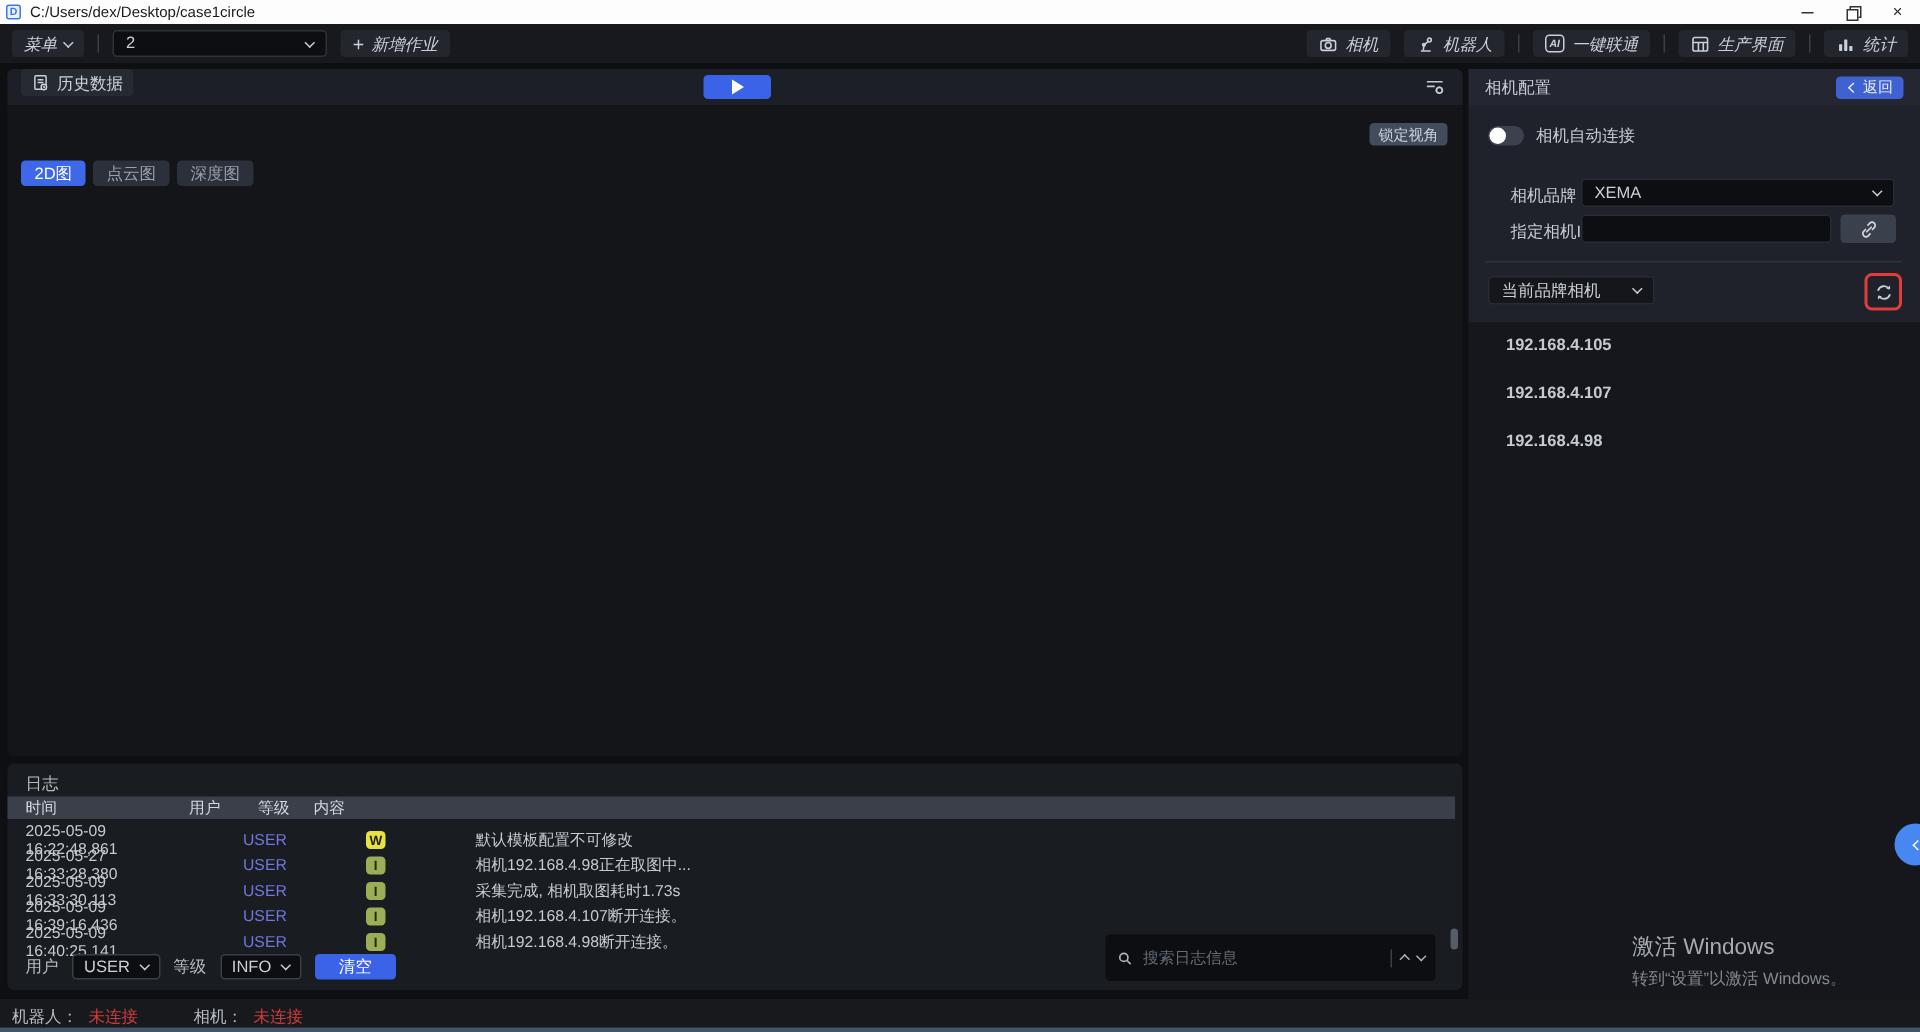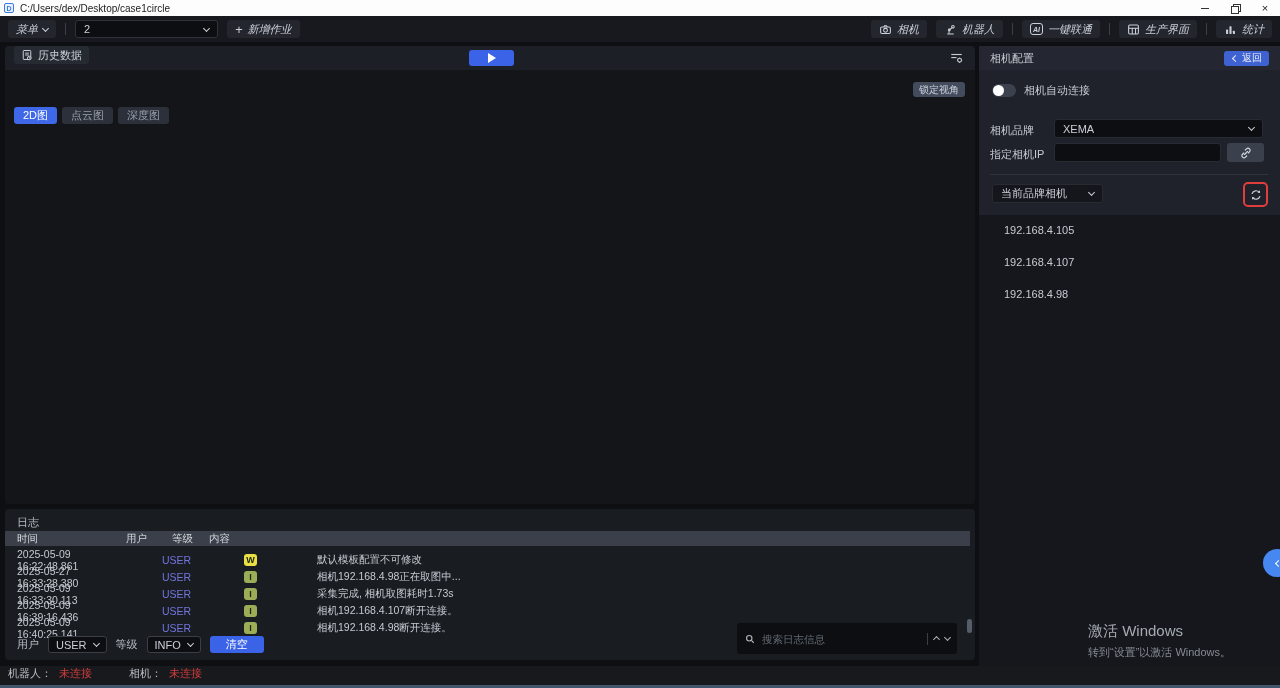--- a/index.html
+++ b/index.html
@@ -64,37 +64,37 @@
 
   
   .cam { position:absolute; left:979px; top:46px; right:0; bottom:22px; background:#15171c; }
   .cam-head { height:24px; background:#242731; display:flex; align-items:center; padding:0 11px; }
   .cam-title { font-size:11px; color:#c6cad2; }
   .back-btn { margin-left:auto; height:15px; background:#3f62d2; border-radius:3px; color:#e9edf6; font-size:10px; display:flex; align-items:center; gap:4px; padding:0 7px; }
   .cam-light { position:absolute; top:24px; left:0; right:0; height:145px; background:#1f222a; }
   .auto-row { position:absolute; left:13px; top:13px; display:flex; align-items:center; gap:8px; font-size:11px; color:#c6cad2; }
   .toggle { width:24px; height:13px; border-radius:7px; background:#3c424d; position:relative; }
   .knob { position:absolute; left:1px; top:1px; width:11px; height:11px; border-radius:50%; background:#fff; }
-  .cam-label { position:absolute; left:11px; font-size:11px; color:#c6cad2; }
+  .cam-label { position:absolute; left:28px; font-size:11px; color:#c6cad2; }
   .cam-field { position:absolute; background:#0c0e11; border:1px solid #272b33; border-radius:3px; height:19px; display:flex; align-items:center; padding:0 8px; font-size:11px; color:#cbd0d8; }
   .brand-sel { left:75px; top:49px; width:209px; justify-content:space-between; }
   .ip-input { left:75px; top:73px; width:167px; }
   .ip-input input { width:100%; background:transparent; border:none; outline:none; color:#cbd0d8; font-size:11px; font-family:"Liberation Sans", sans-serif; }
   .link-btn { position:absolute; left:248px; top:73px; width:37px; height:19px; background:#3b414c; border-radius:3px; display:flex; align-items:center; justify-content:center; }
   .cam-divider { position:absolute; left:11px; top:104px; width:278px; height:1px; background:#30343c; }
   .cur-sel { left:13px; top:114px; width:111px; justify-content:space-between; background:#14161b; }
   .refresh-btn { position:absolute; left:264px; top:112px; width:25px; height:25px; border:2px solid #e23d3d; border-radius:5px; display:flex; align-items:center; justify-content:center; }
   .cam-dark { position:absolute; top:169px; left:0; right:0; bottom:0; background:#15171c; }
-  .ip-list { padding:9px 0 0 25px; display:flex; flex-direction:column; gap:20px; font-size:11px; color:#c6cad2; }
+  .ip-list { padding:9px 0 0 25px; display:flex; flex-direction:column; gap:20px; font-size:11px; color:#c6cad2;font-weight:bold; }
   .watermark { position:absolute; left:109px; top:407px; color:#a6abb3; }
   .wm1 { font-size:15px; }
   .wm2 { font-size:11px; color:#858b93; margin-top:4px; }
 
   
-  .status { position:absolute; left:0; right:0; bottom:3px; height:19px; background:#17191d; display:flex; align-items:flex-start; padding-left:8px; font-size:11px; color:#b7bcc4; }
+  .status { position:absolute; left:0; right:0; bottom:3px; height:19px; background:#17191d; display:flex; align-items:flex-end; padding-left:8px; font-size:11px; color:#b7bcc4; }
   .red { color:#cf3c3c; }
   .st-gap { width:7px; }
   .st-gap-lg { width:37px; }
   .bottom-strip { position:absolute; left:0; right:0; bottom:0; height:3px; background:#42566b; }
   .edge-fab { position:absolute; left:1263px; top:549px; width:28px; height:28px; border-radius:50%; background:#4687f2; color:#fff; display:flex; align-items:center; justify-content:center; }
 </style>
 </head>
 <body>
 
 <div class="screen">

